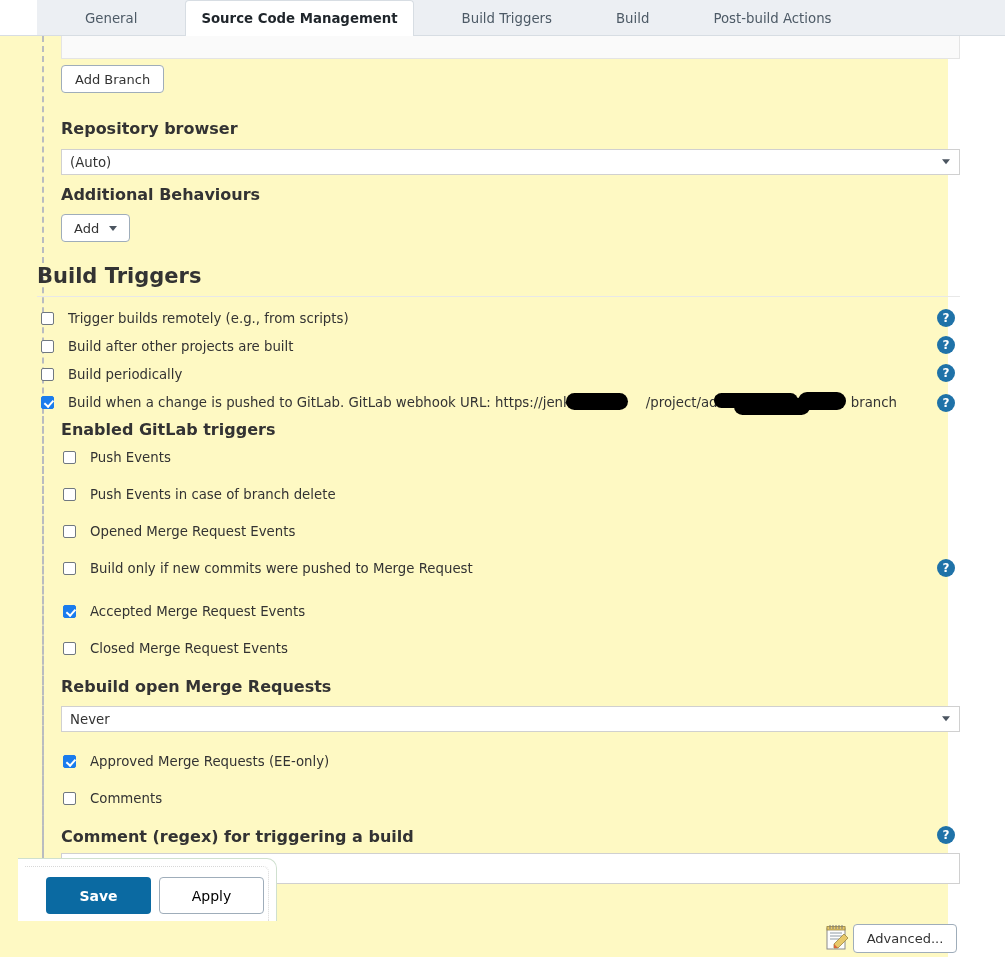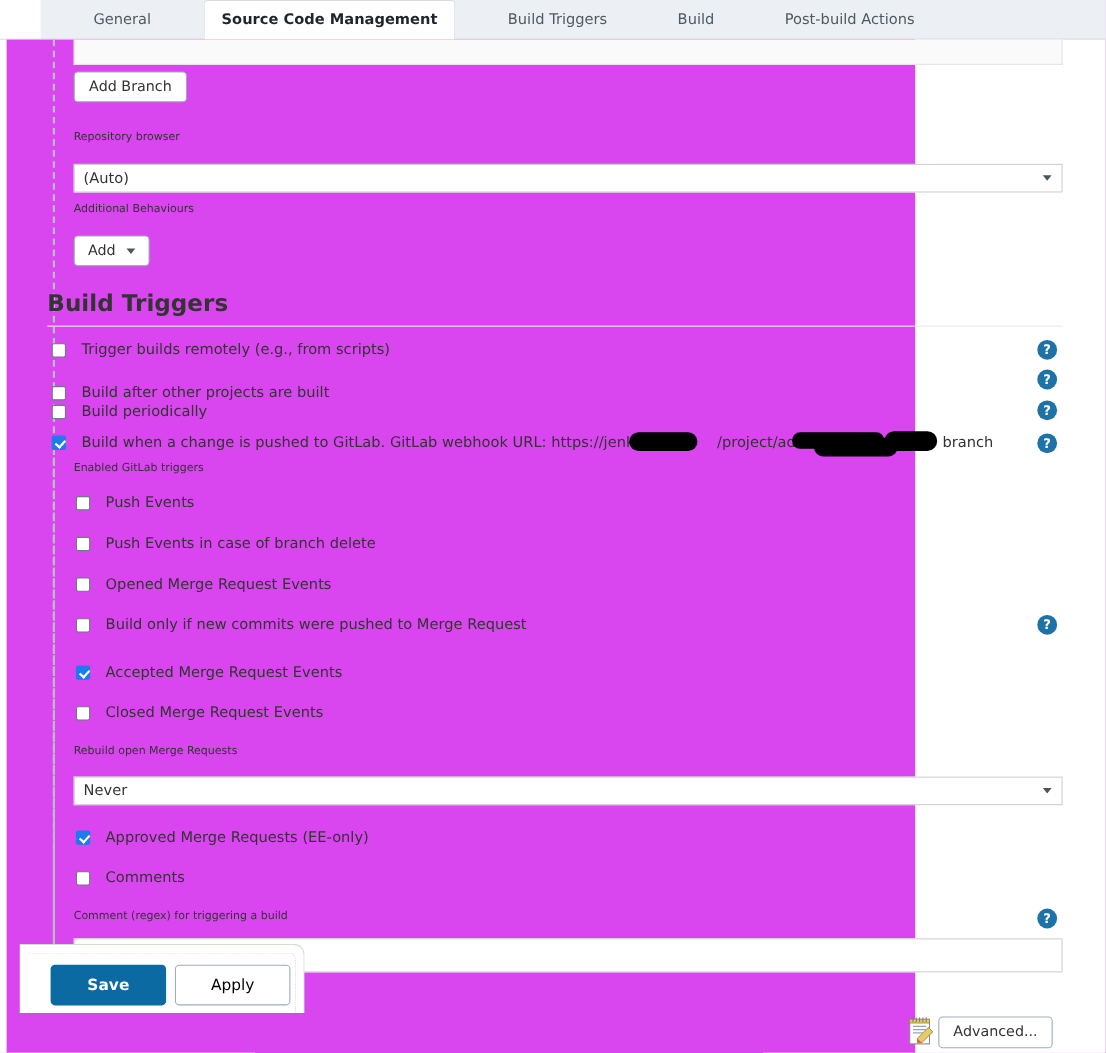--- a/index.html
+++ b/index.html
@@ -65,24 +65,23 @@
     border-top-left-radius: 4px;
     border-top-right-radius: 4px;
     margin-bottom: -1px;
     height: 37px;
   }
 
   
   .page {
     position: absolute;
     left: 0; top: 36px;
-    width: 826px;
+    width: 948px;
     height: 921px;
-    background: #d946ef;
-    margin-left: 6px;
+    background: #fef9c3;
   }
   .dashed-rail {
     position: absolute;
     left: 42px;
     top: 0;
     width: 0;
     height: 880px;
     border-left: 2px dashed #b9bcc0;
   }
   .dashed-rail.short {
@@ -136,23 +135,24 @@
     border-left: 4px solid transparent;
     border-right: 4px solid transparent;
     border-top: 5px solid #4b5560;
     display: inline-block;
     margin-left: 4px;
   }
 
   
   .field-label {
     position: absolute;
-    font-size: 10px;
+    font-size: 16px;
     color: #333333;
     white-space: nowrap;
+    font-weight: bold;
   }
   .lbl-repo-browser { left: 61px; top: 83px; }
   .lbl-additional { left: 61px; top: 149px; }
   .lbl-enabled-triggers { left: 61px; top: 384px; }
   .lbl-rebuild-open { left: 61px; top: 641px; }
   .lbl-comment-regex { left: 61px; top: 791px; }
 
   
   .select-box, .text-input {
     position: absolute;
@@ -368,21 +368,21 @@
   </div>
 
   <div class="section-heading">Build Triggers</div>
 
   <div class="cbrow outer" style="top:275px">
     <span class="cb"></span>
     <span class="cb-label">Trigger builds remotely (e.g., from scripts)</span>
   </div>
   <div class="help" style="top:273px">?</div>
 
-  <div class="cbrow outer" style="top:314px">
+  <div class="cbrow outer" style="top:303px">
     <span class="cb"></span>
     <span class="cb-label">Build after other projects are built</span>
   </div>
   <div class="help" style="top:300px">?</div>
 
   <div class="cbrow outer" style="top:331px">
     <span class="cb"></span>
     <span class="cb-label">Build periodically</span>
   </div>
   <div class="help" style="top:328px">?</div>

